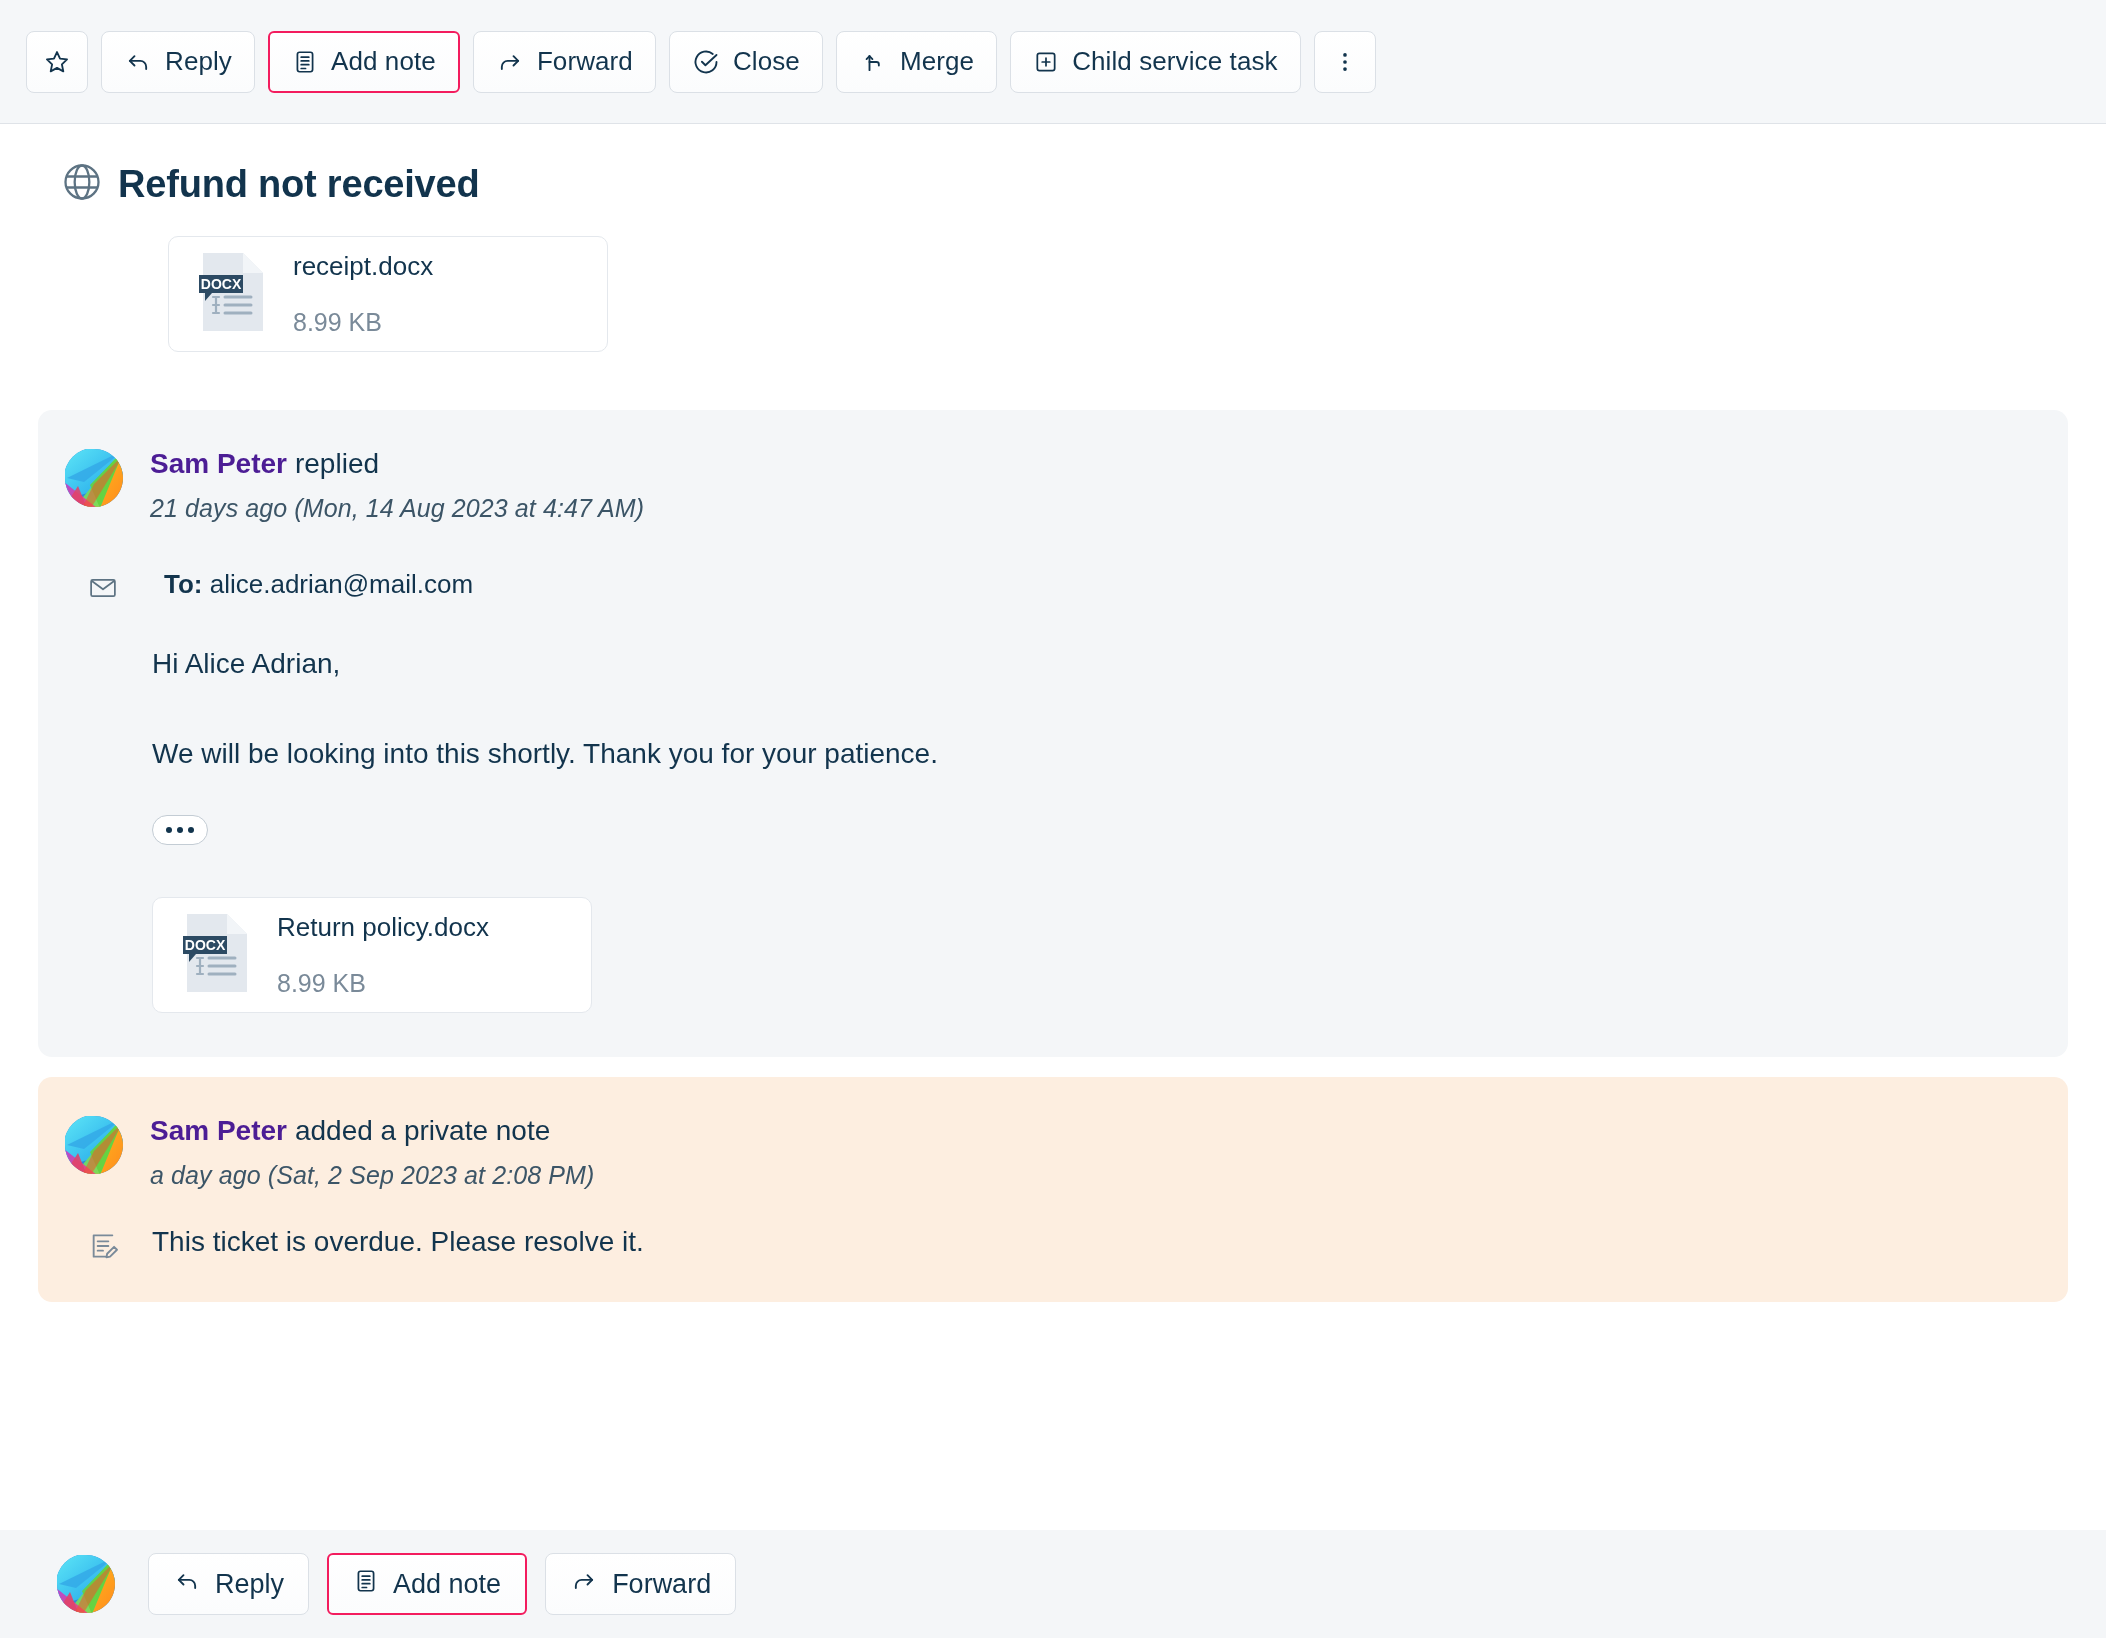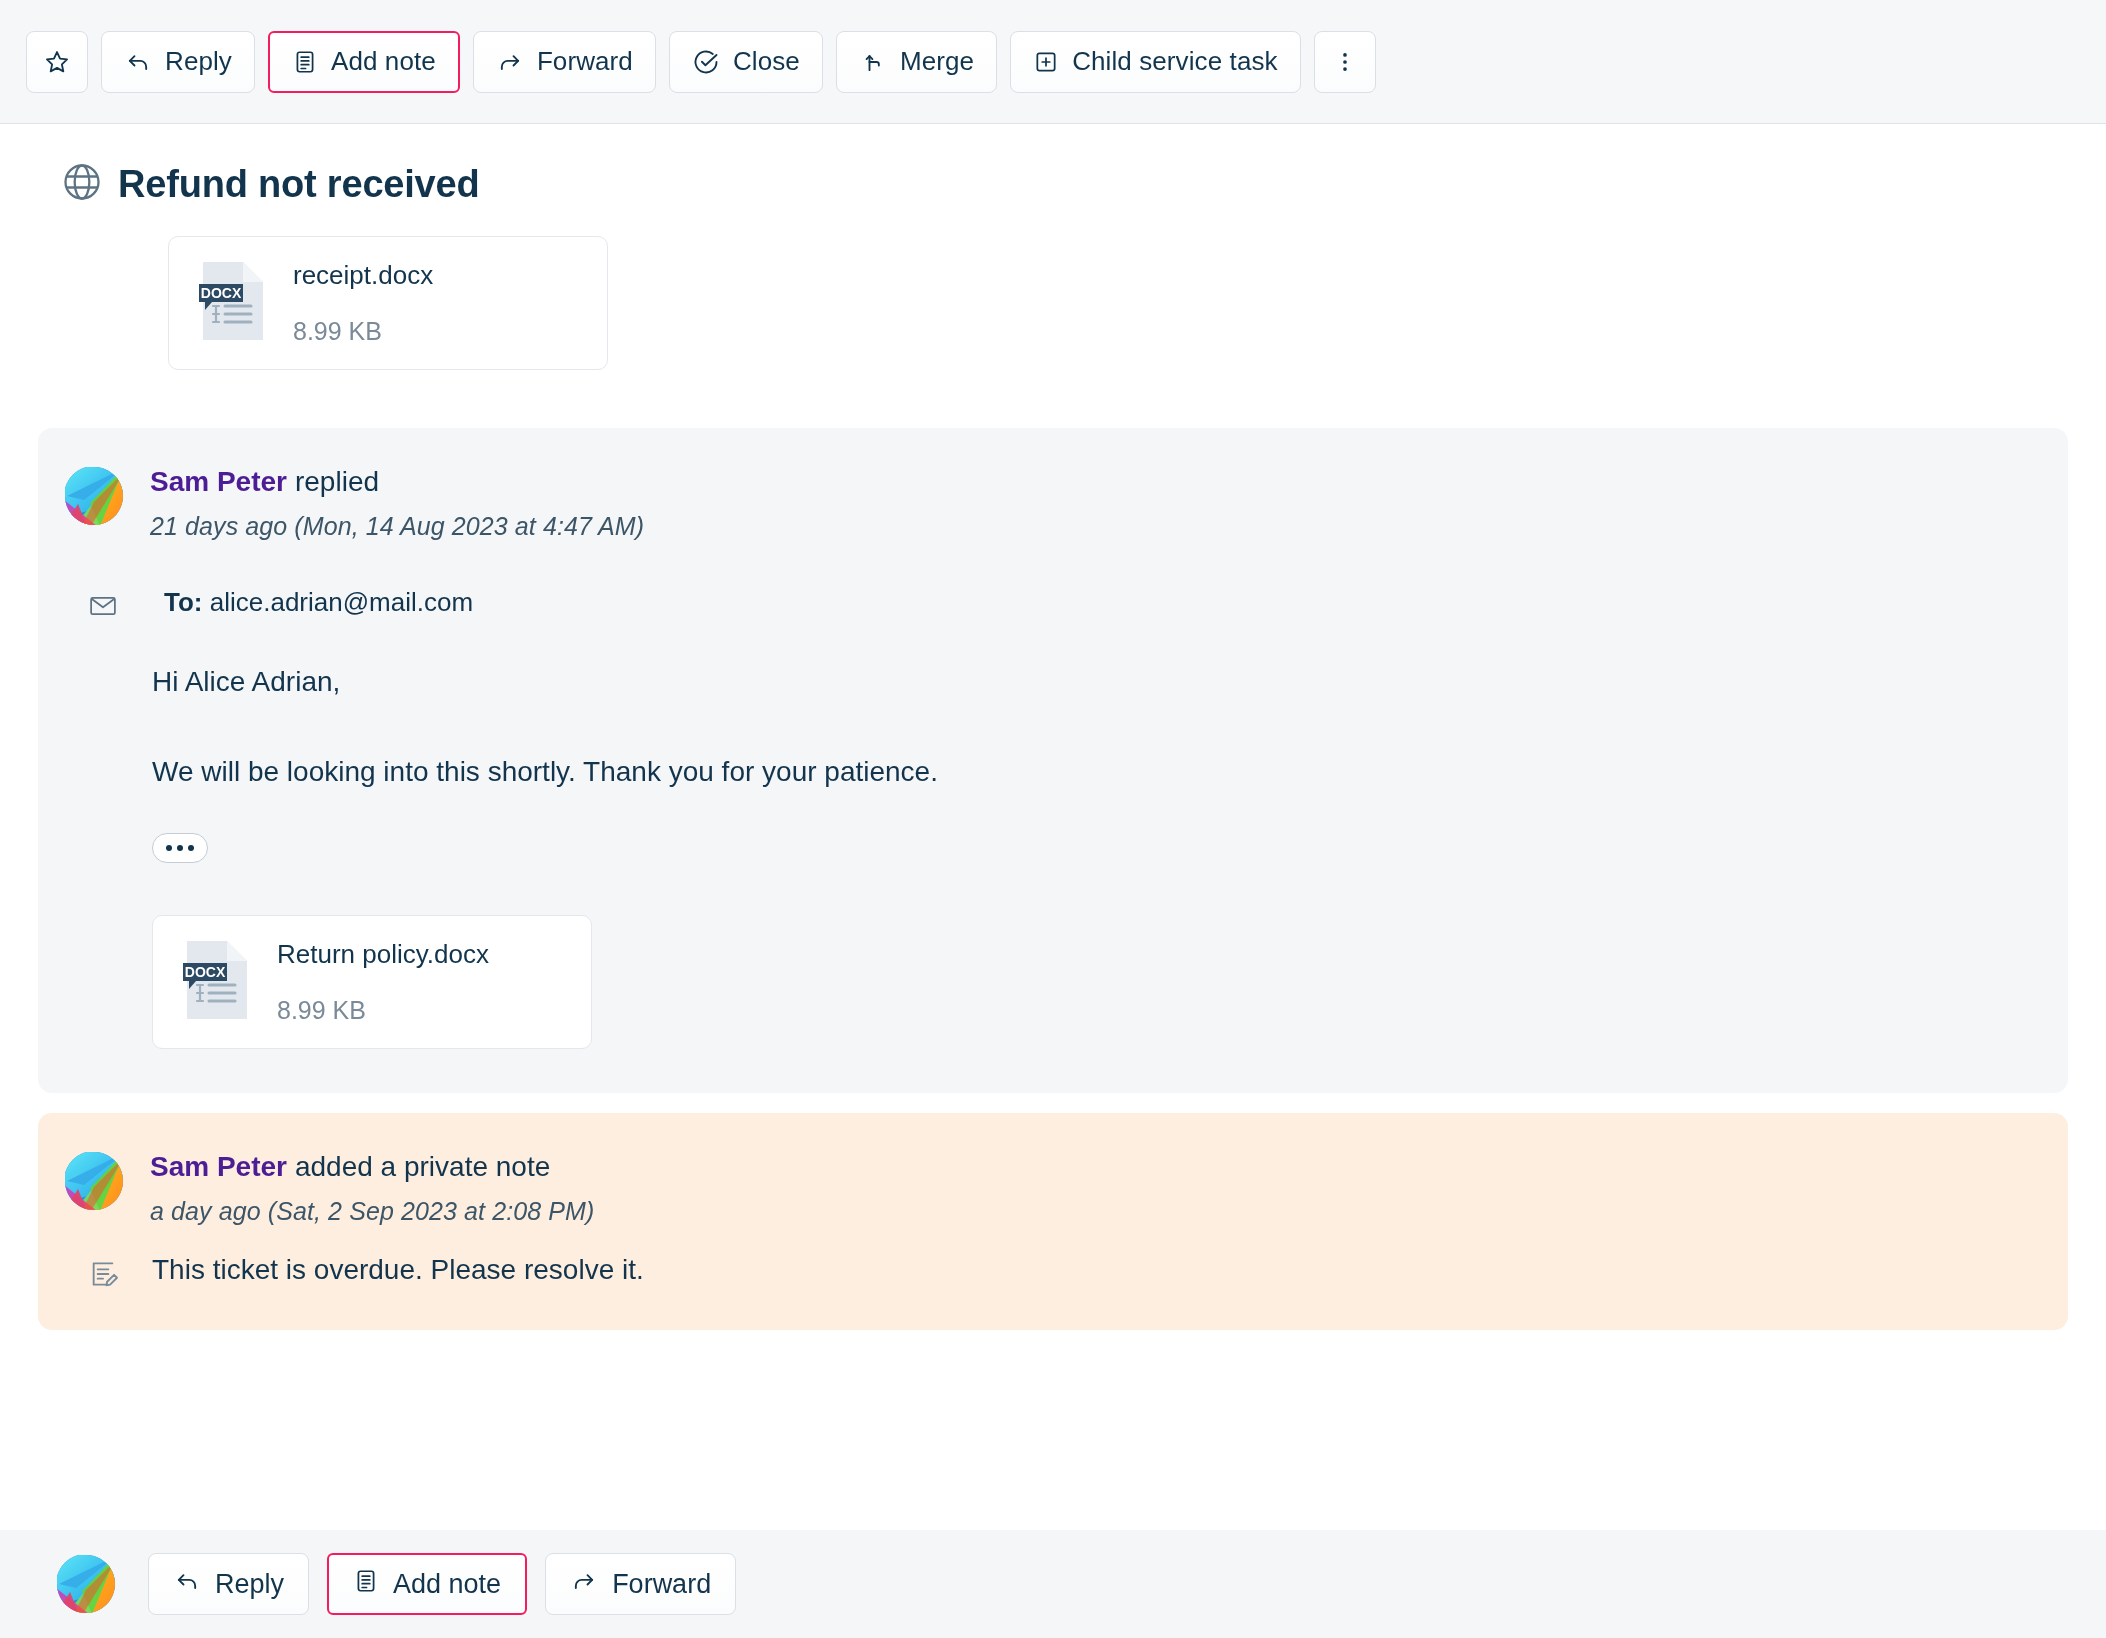--- a/index.html
+++ b/index.html
@@ -59,21 +59,21 @@
     font-size: 38px;
     font-weight: bold;
     color: #12344d;
     letter-spacing: -.2px;
   }
 
   
   .attach-card {
     margin-top: 28px;
     width: 440px;
-    height: 134px;
+    height: 116px;
     background: #ffffff;
     border: 1px solid #e4e8ed;
     border-radius: 10px;
     display: flex;
     align-items: center;
     gap: 22px;
     padding: 0 26px;
     cursor: pointer;
   }
   .attach-meta { display: flex; flex-direction: column; gap: 26px; }
@@ -160,21 +160,21 @@
     background: #12344d; display: block;
   }
 
   .attach-wrap { padding-left: 114px; margin-top: 52px; }
 
   .note-body {
     display: flex;
     align-items: flex-start;
     gap: 28px;
     padding-left: 44px;
-    margin-top: 28px;
+    margin-top: 36px;
   }
   .note-text { font-size: 28px; color: #12344d; }
 
   
   .bottombar {
     position: absolute;
     left: 0; right: 0; bottom: 0;
     height: 108px;
     background: #f4f6f8;
     display: flex;

